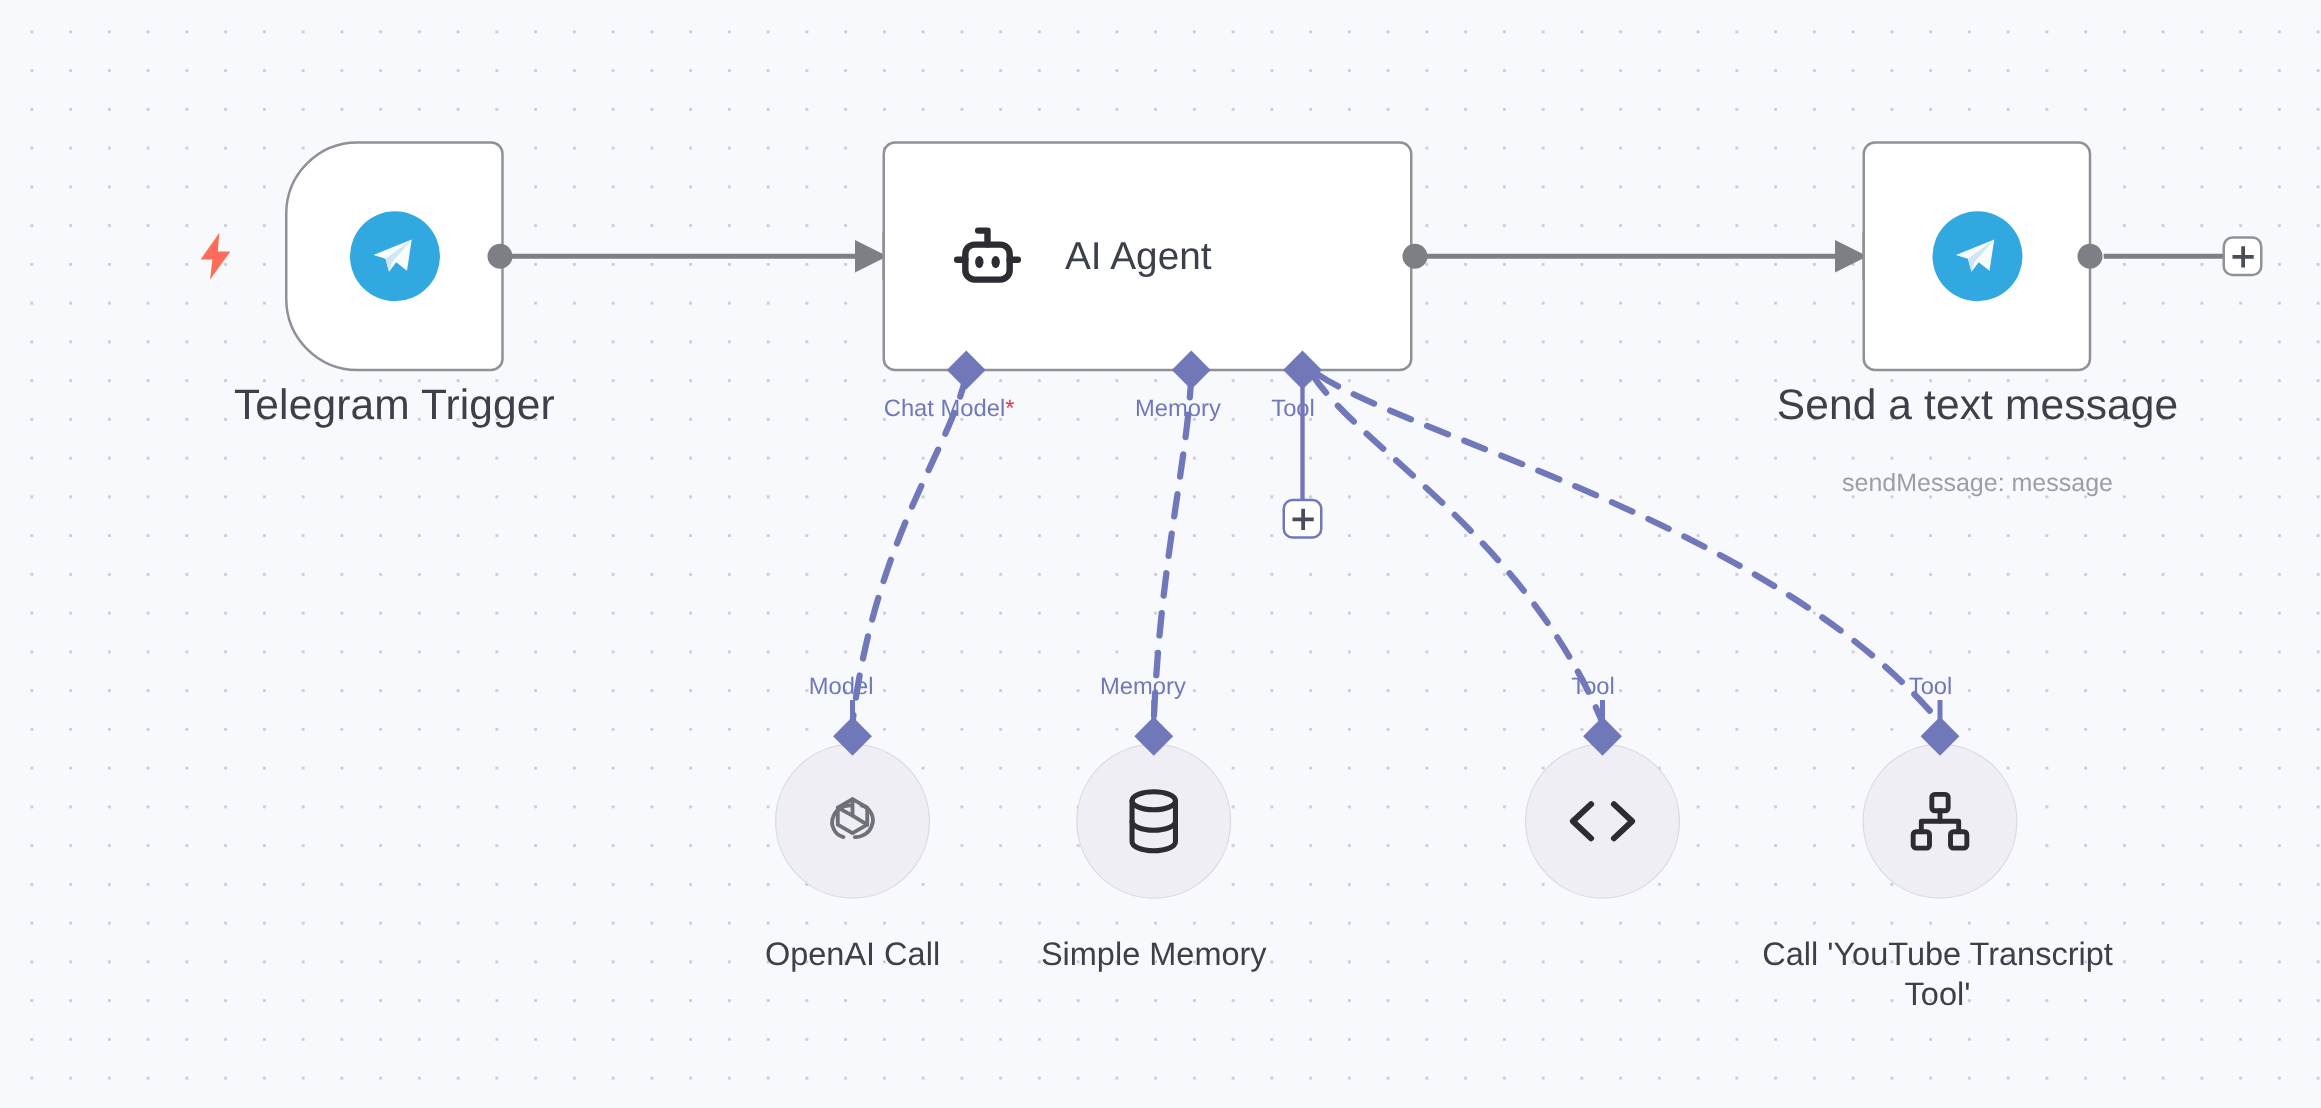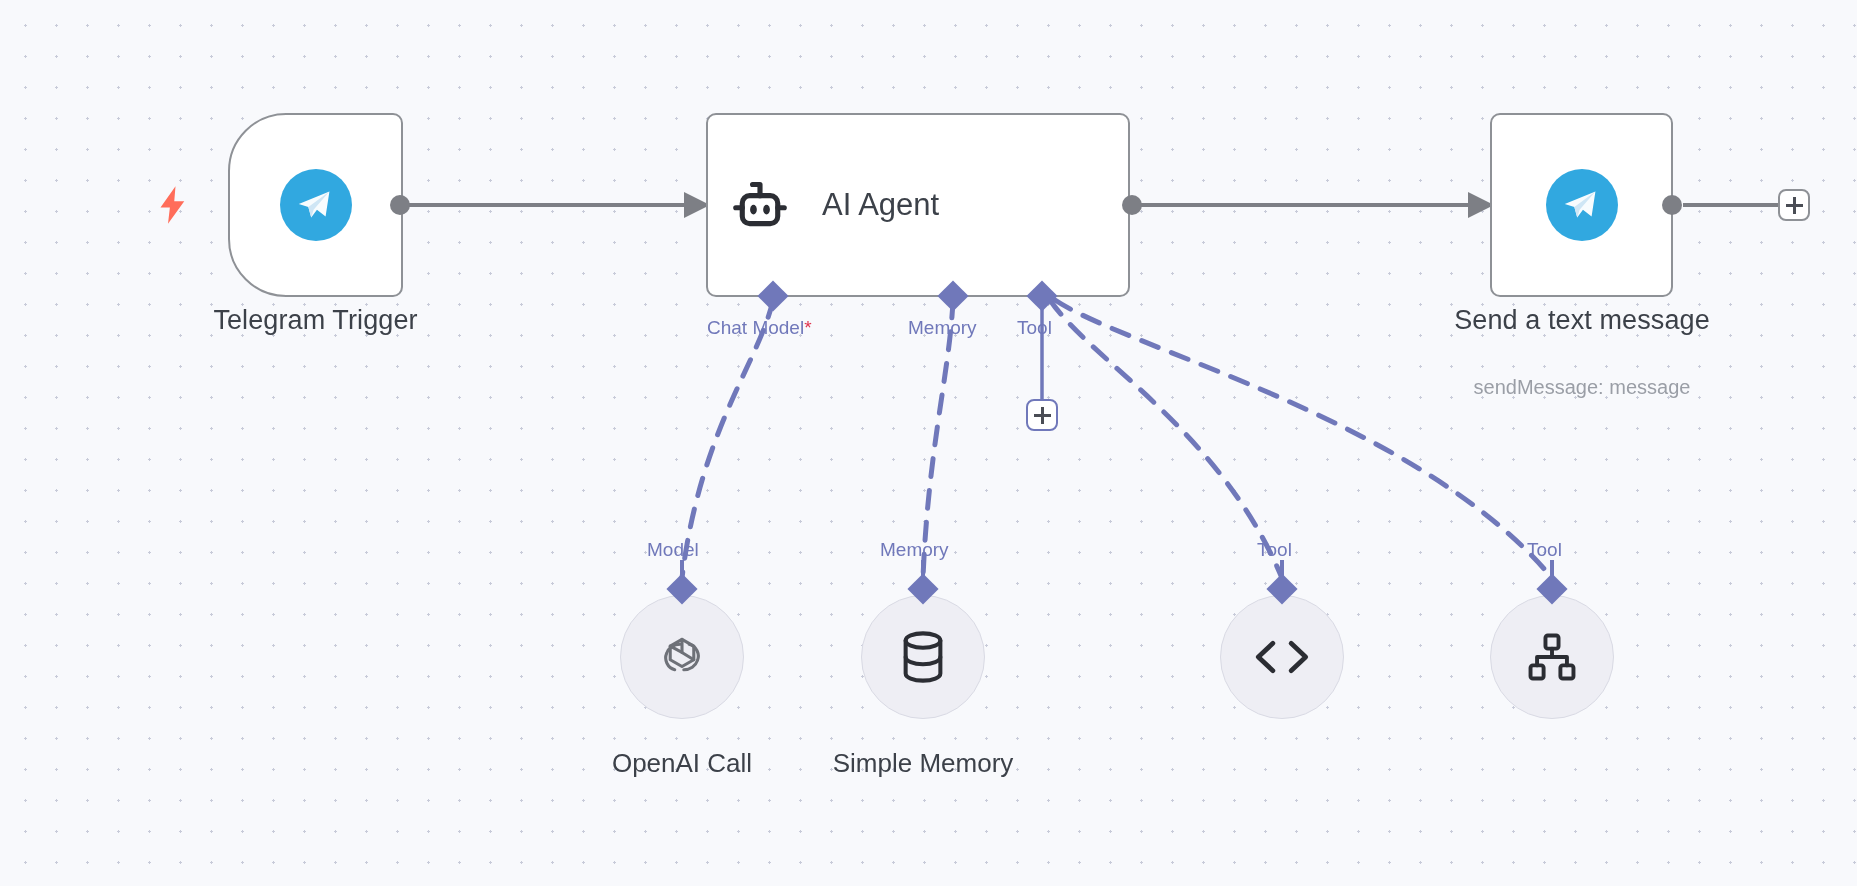--- a/index.html
+++ b/index.html
@@ -39,21 +39,21 @@
   .node.trigger {
     border-radius: 58px 10px 10px 58px;
   }
   .node.plain {
     border-radius: 10px;
   }
   .node-title {
     position: absolute;
     text-align: center;
     color: #3c4149;
-    font-size: 27px;
+    font-size: 34px;
     letter-spacing: .1px;
     z-index: 4;
     line-height: 1.16;
   }
   .node-subtitle {
     position: absolute;
     text-align: center;
     color: #9a9ea6;
     font-size: 20px;
     z-index: 4;
@@ -186,21 +186,21 @@
     <span class="tg-icon">
       <svg width="46" height="46" viewBox="0 0 48 48" xmlns="http://www.w3.org/2000/svg">
         <path d="M38 10 L6 23 L16 26 L19 37 L25 29 L34 36 Z" fill="#ffffff" opacity="0.97"></path>
         <path d="M38 10 L16 26 L19 37 L21.5 29 Z" fill="#cfe6f5"></path>
       </svg>
     </span>
   </div>
   <div class="port-dot" style="left:390px; top:195px;"></div>
   <div class="node-title" style="left:128px; top:305px; width:375px;">Telegram Trigger</div>
 
-  <div class="node plain" style="left:706px; top:113px; width:424px; height:184px; padding-left:22px;">
+  <div class="node plain" style="left:706px; top:113px; width:424px; height:184px; padding-left:52px;">
     <span style="display:flex;align-items:center;">
       <svg width="60" height="56" viewBox="0 0 64 60" xmlns="http://www.w3.org/2000/svg">
         <g fill="none" stroke="#2b2d33" stroke-width="5.5" stroke-linecap="round" stroke-linejoin="round">
           <rect x="13" y="20" width="38" height="30" rx="8"></rect>
           <path d="M32 20 L32 8 L24 8"></path>
           <path d="M13 33 L6 33"></path>
           <path d="M51 33 L58 33"></path>
         </g>
         <ellipse cx="25" cy="35" rx="3.6" ry="5.2" fill="#2b2d33"></ellipse>
         <ellipse cx="39" cy="35" rx="3.6" ry="5.2" fill="#2b2d33"></ellipse>
@@ -284,14 +284,15 @@
     <svg width="56" height="56" viewBox="0 0 60 60" xmlns="http://www.w3.org/2000/svg">
       <g fill="none" stroke="#2b2d33" stroke-width="4.2" stroke-linejoin="round" stroke-linecap="round">
         <rect x="23" y="7" width="14" height="14" rx="2.5"></rect>
         <rect x="7" y="39" width="14" height="14" rx="2.5"></rect>
         <rect x="39" y="39" width="14" height="14" rx="2.5"></rect>
         <path d="M30 21 L30 30"></path>
         <path d="M14 39 L14 30 L46 30 L46 39"></path>
       </g>
     </svg>
   </div>
+  <div class="subnode-title" style="left:1400px; top:748px; width:300px;">Call 'YouTube Transcript Tool'</div>
 
 </div>
 
 </body></html>

